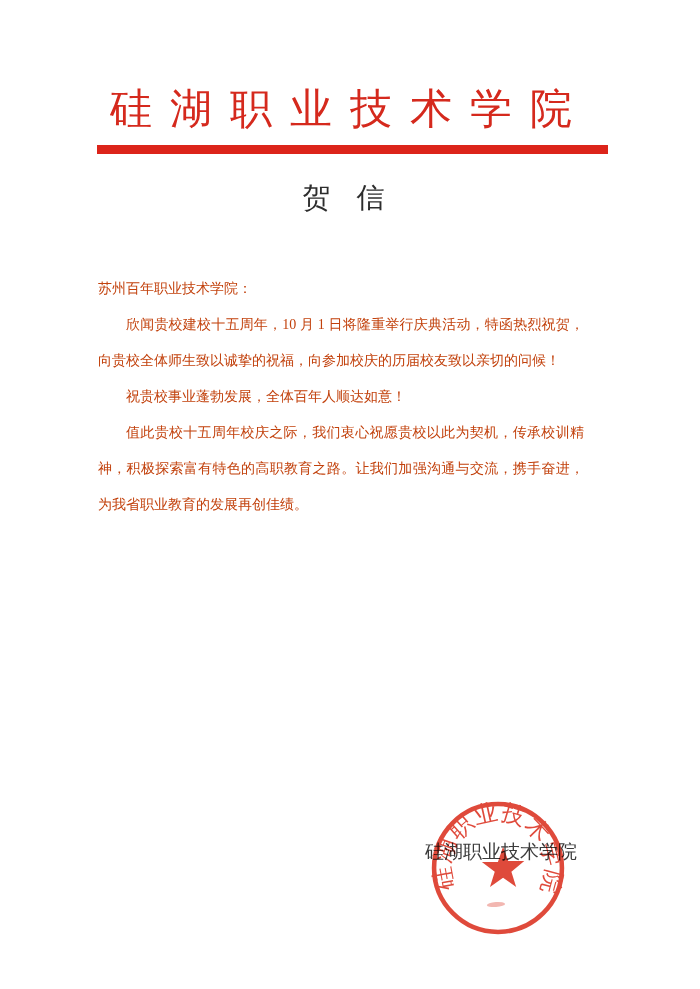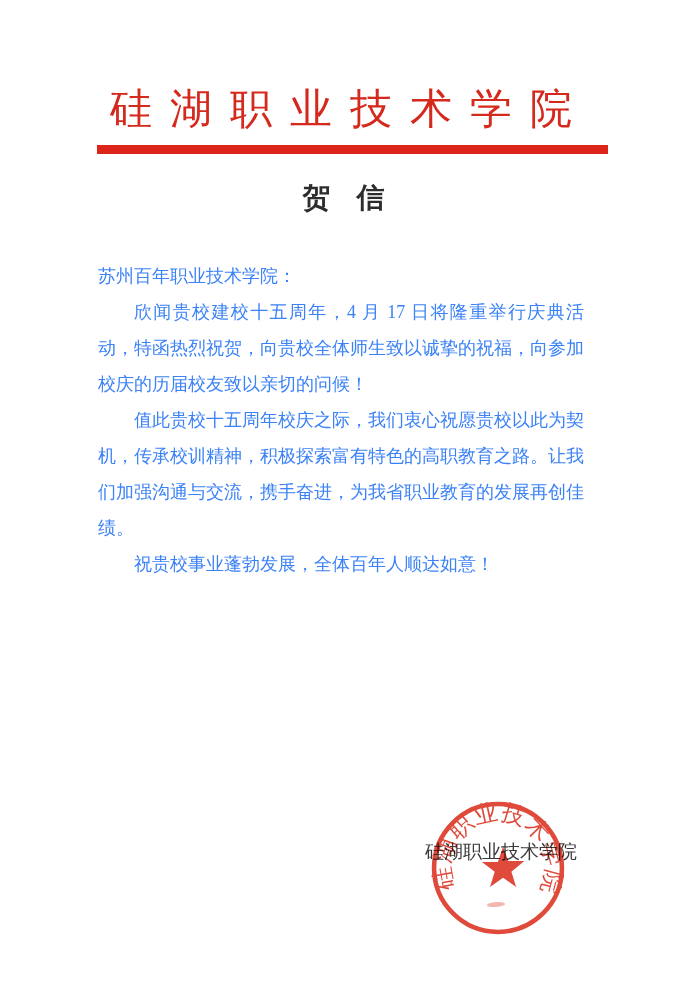--- a/index.html
+++ b/index.html
@@ -33,32 +33,32 @@
     background: #dc241a;
   }
   
   .letter-title {
     position: absolute;
     top: 179px; left: 0; width: 696px;
     text-align: center;
     font-size: 28px;
     line-height: 38px;
     letter-spacing: 9px;
-    font-weight: 700;
+    font-weight: 400;
     color: #2d2d2d;
     font-family: "Liberation Sans", "DejaVu Sans", sans-serif;
   }
   
   .letter-body {
     position: absolute;
-    top: 258px; left: 98px;
+    top: 271px; left: 98px;
     width: 486px;
-    font-size: 18px;
+    font-size: 14px;
     line-height: 36px;
-    color: #3b82f6;
+    color: #c2410c;
     text-align: justify;
   }
   .letter-body p { margin: 0; text-indent: 2em; }
   .letter-body p.salutation { text-indent: 0; }
   
   .signoff {
     position: absolute;
     top: 834px; right: 123px;
     text-align: right;
     font-size: 19px;
@@ -83,23 +83,23 @@
 
 <div class="page">
 
   <div class="college-name">硅湖职业技术学院</div>
   <div class="header-rule"></div>
 
   <div class="letter-title">贺 信</div>
 
   <div class="letter-body">
     <p class="salutation">苏州百年职业技术学院：</p>
-    <p>欣闻贵校建校十五周年，4 月 17 日将隆重举行庆典活动，特函热烈祝贺，向贵校全体师生致以诚挚的祝福，向参加校庆的历届校友致以亲切的问候！</p>
+    <p>欣闻贵校建校十五周年，10 月 1 日将隆重举行庆典活动，特函热烈祝贺，向贵校全体师生致以诚挚的祝福，向参加校庆的历届校友致以亲切的问候！</p>
+    <p>祝贵校事业蓬勃发展，全体百年人顺达如意！</p>
     <p>值此贵校十五周年校庆之际，我们衷心祝愿贵校以此为契机，传承校训精神，积极探索富有特色的高职教育之路。让我们加强沟通与交流，携手奋进，为我省职业教育的发展再创佳绩。</p>
-    <p>祝贵校事业蓬勃发展，全体百年人顺达如意！</p>
   </div>
 
   <div class="signoff">
     <div>硅湖职业技术学院</div>
   </div>
 
   <div class="seal">
     <svg viewBox="0 0 136 136" xmlns="http://www.w3.org/2000/svg">
 
       <circle cx="68" cy="68" r="63" fill="none" stroke="#dd3a2a" stroke-width="4.5"></circle>

